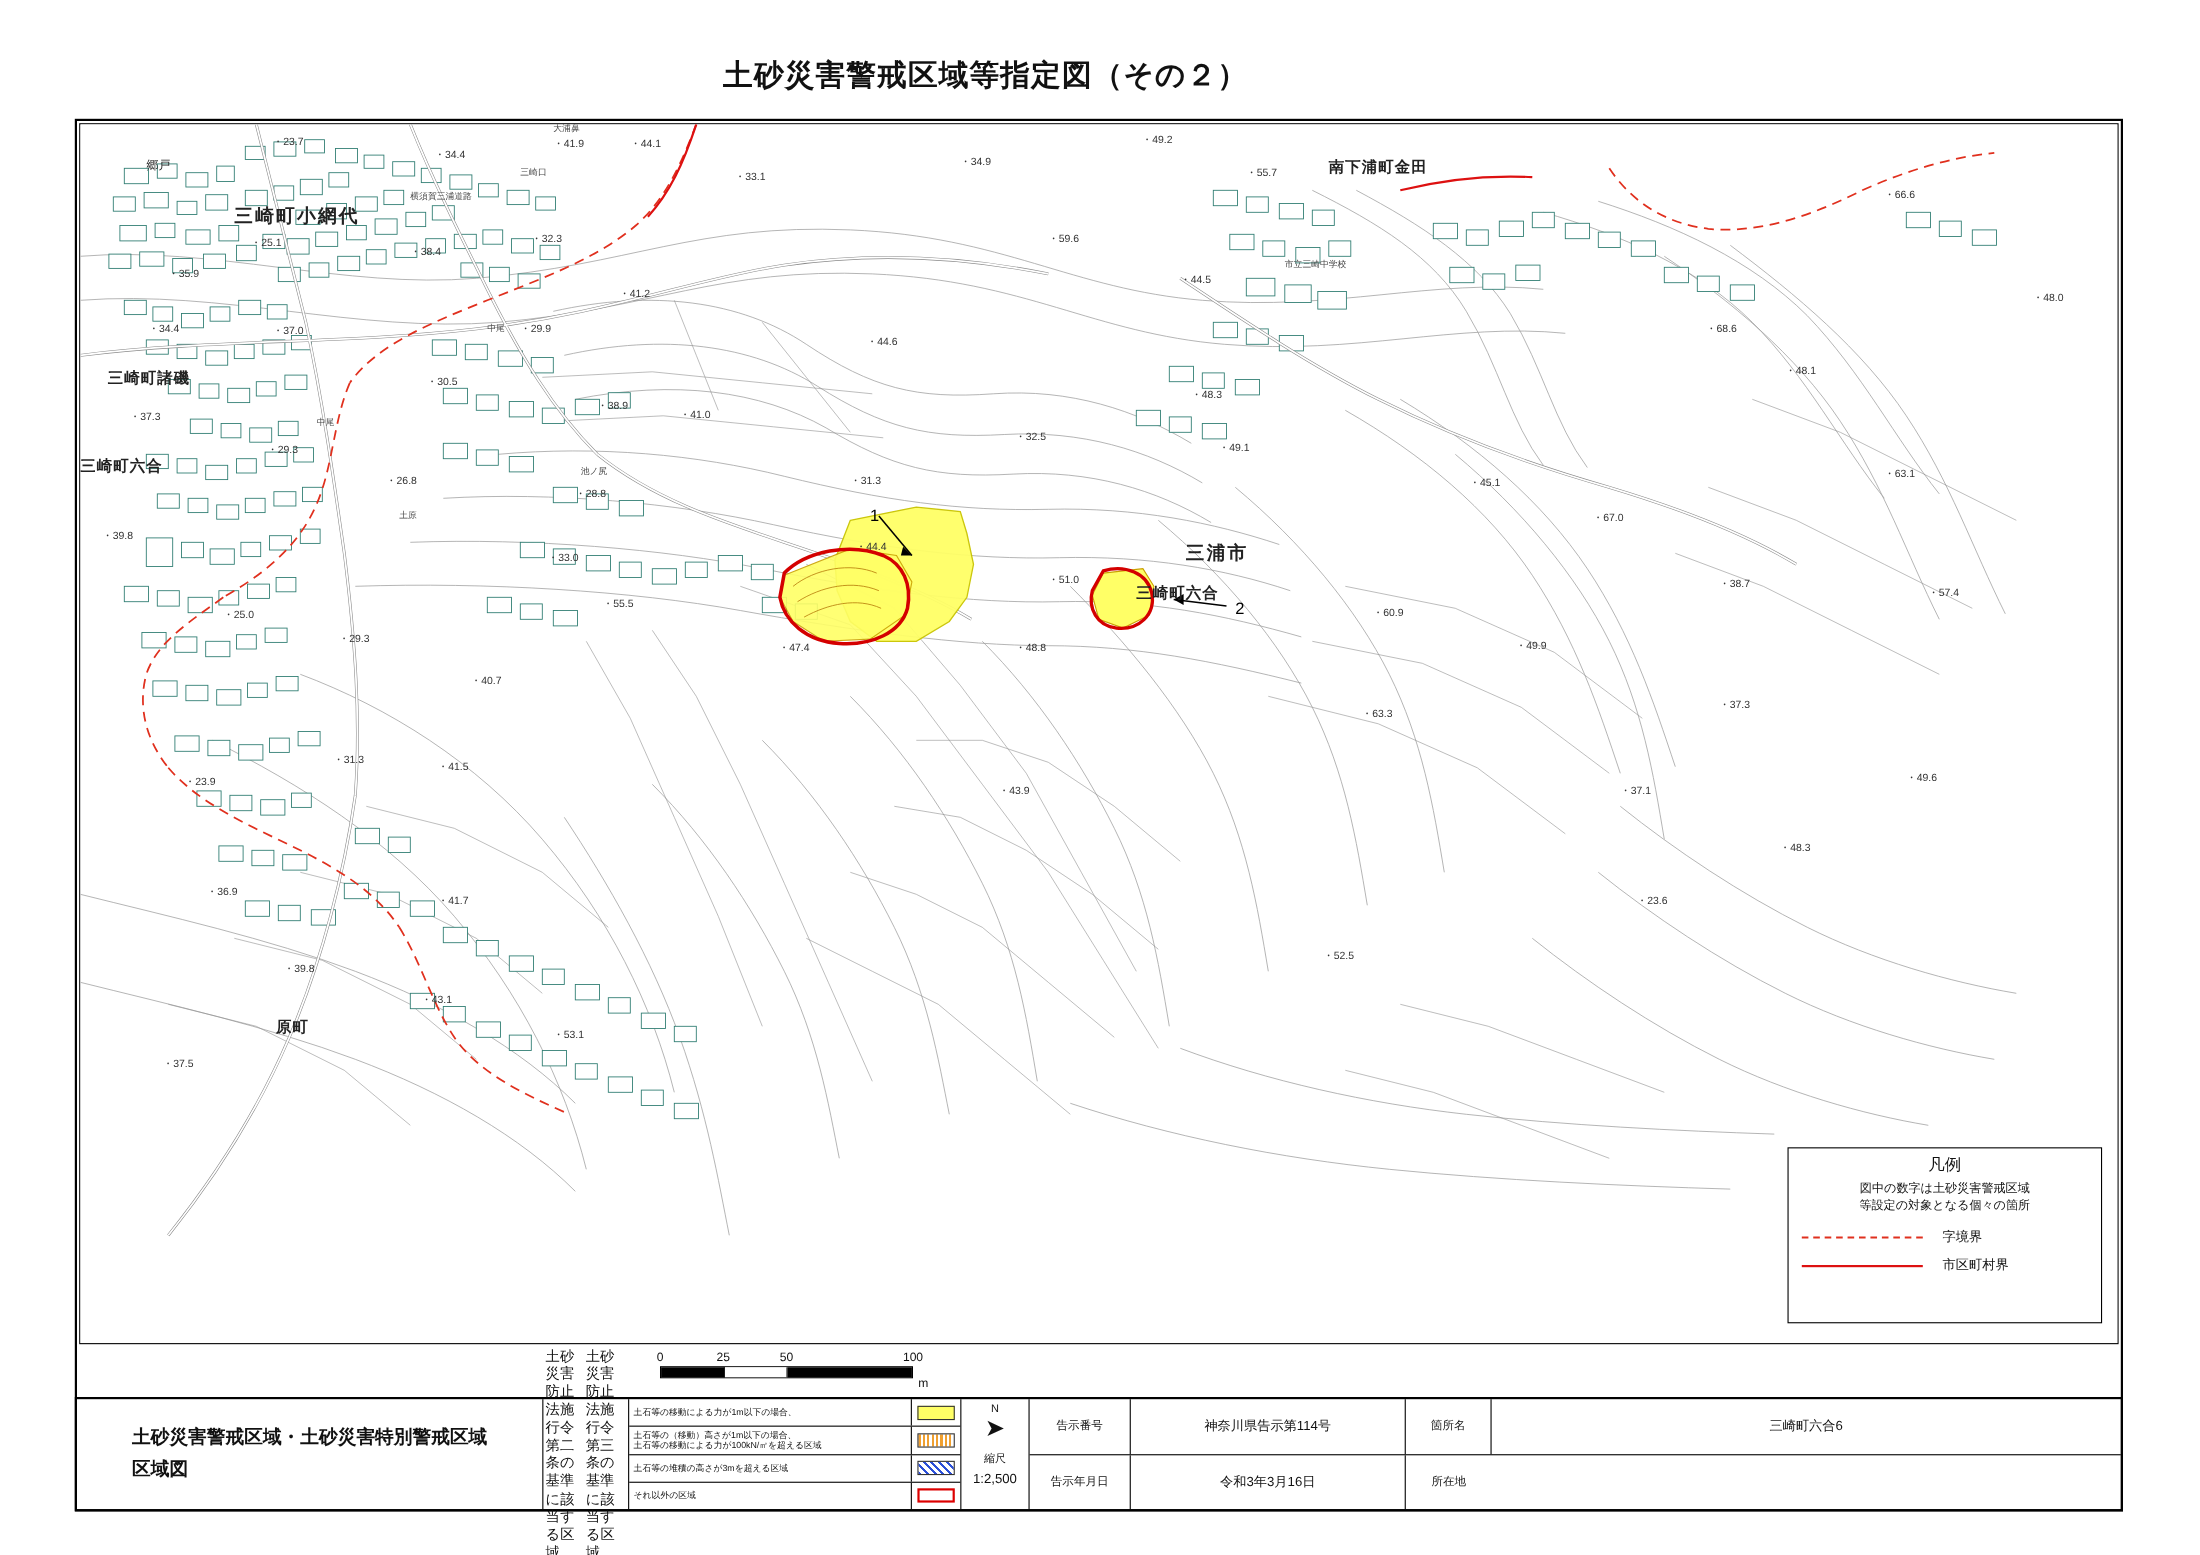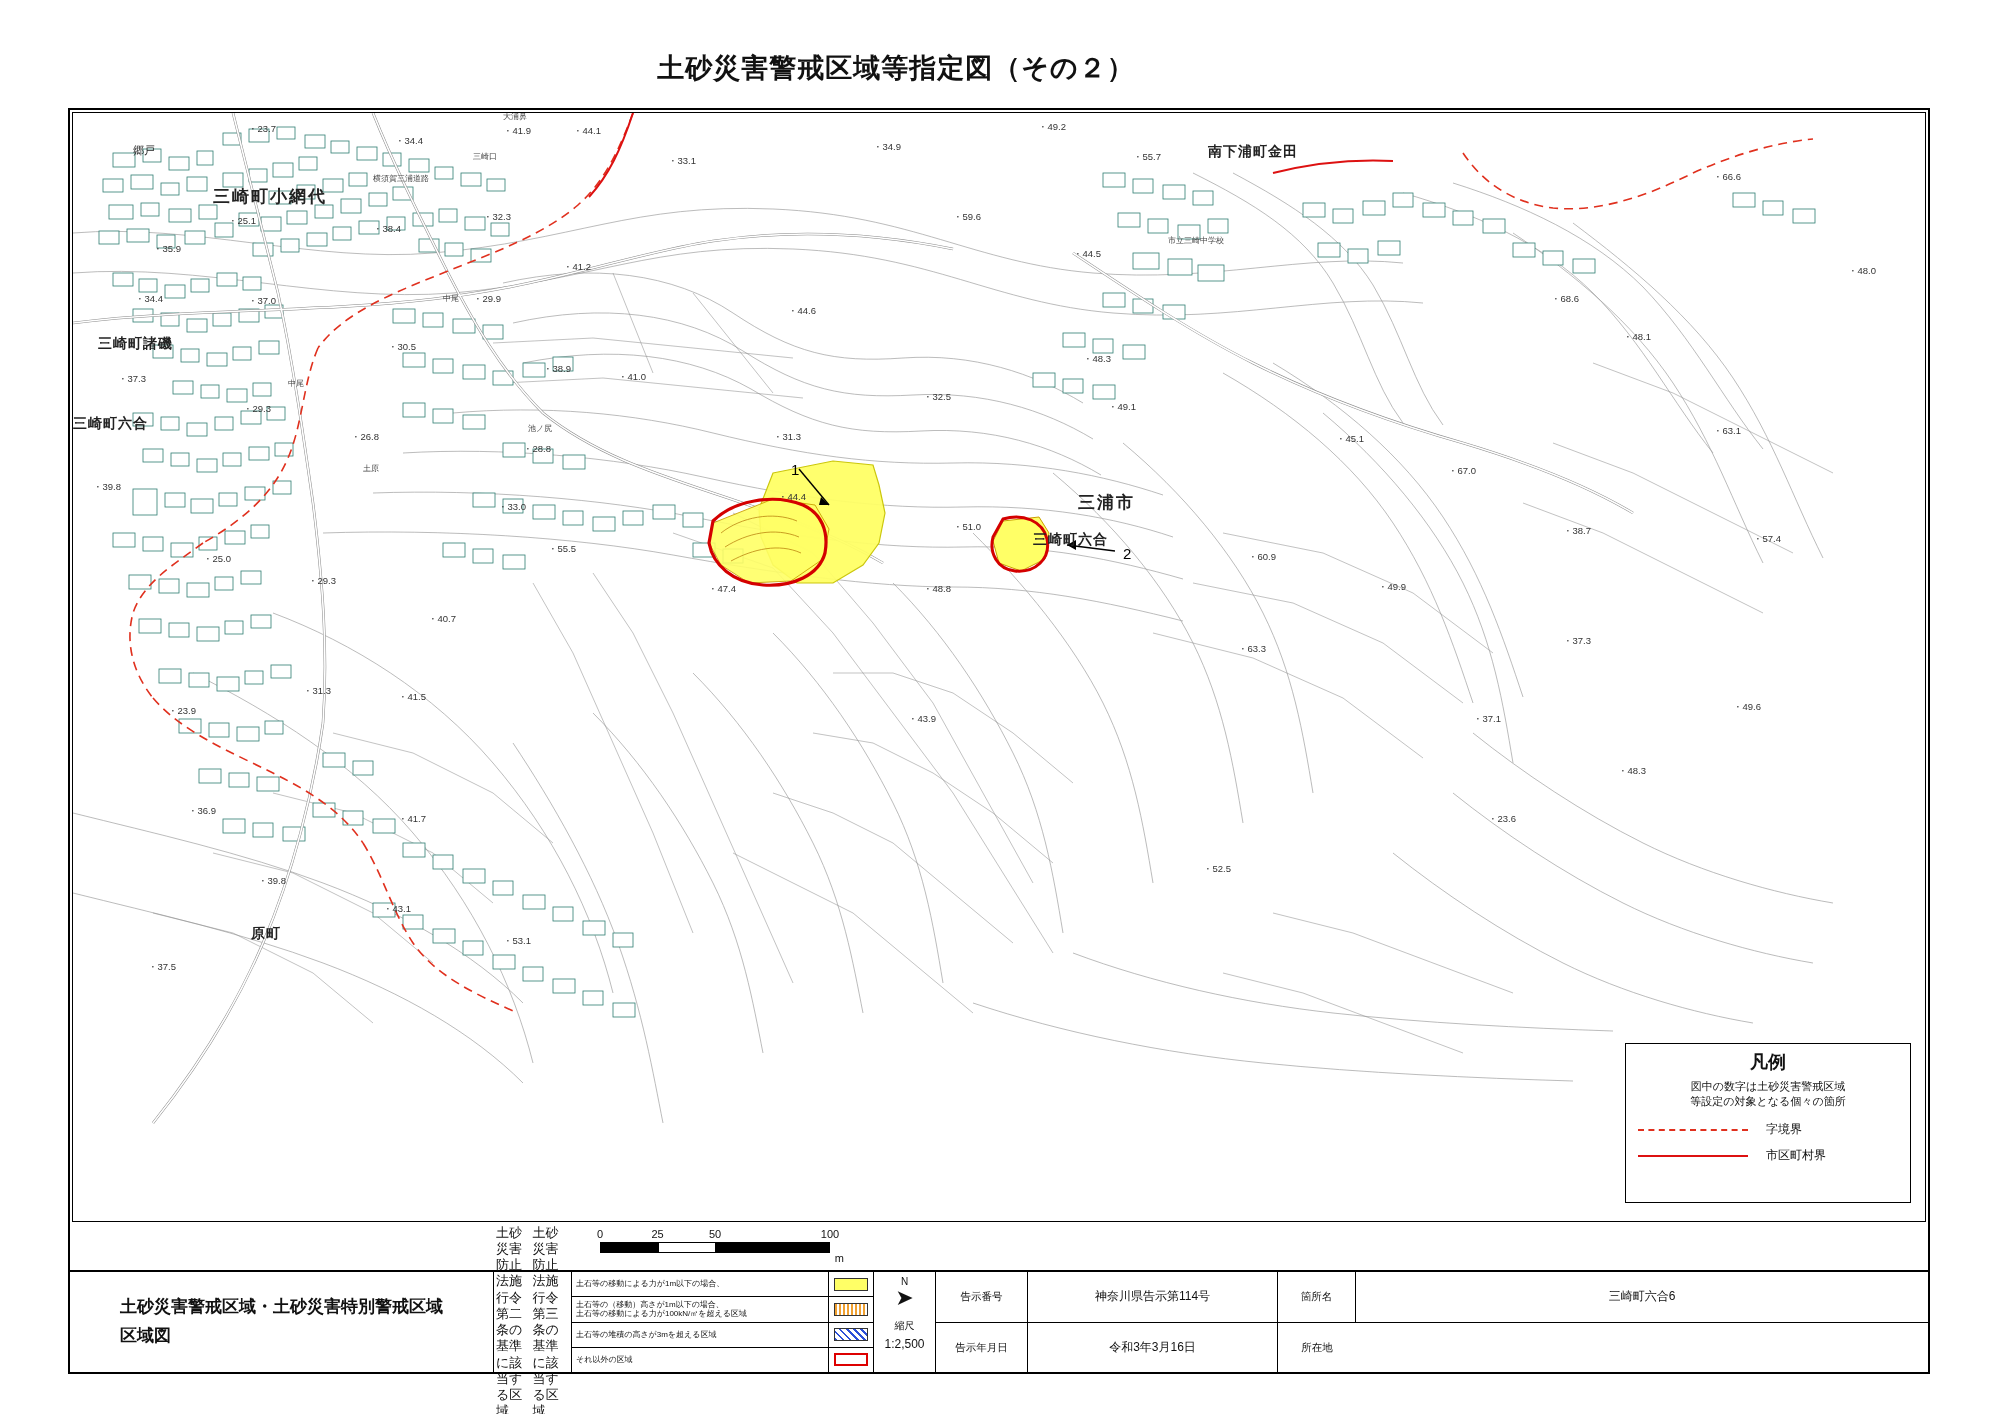--- a/index.html
+++ b/index.html
@@ -11,21 +11,21 @@
   .mapsvg{position:absolute;left:0;top:0;}
   
   .lbl{position:absolute;font-size:11px;color:#222;white-space:nowrap;}
   .lbl.big{font-size:17px;font-weight:bold;letter-spacing:2px;}
   .lbl.mid{font-size:14px;font-weight:bold;letter-spacing:1px;}
   .lbl.elev{font-size:9.5px;color:#333;}
   .lbl.tiny{font-size:8px;color:#444;}
   .numlbl{position:absolute;font-size:15px;color:#000;}
   
   .legendbox{position:absolute;right:14px;bottom:18px;width:286px;height:160px;border:1px solid #000;background:#fff;box-sizing:border-box;padding:6px 8px;}
-  .legendbox .lg-title{text-align:center;font-size:18px;font-weight:bold;margin-bottom:5px;}
+  .legendbox .lg-title{text-align:center;font-size:15px;font-weight:normal;margin-bottom:5px;}
   .legendbox .lg-note{font-size:11px;line-height:1.35;text-align:center;margin-bottom:8px;}
   .lg-row{display:flex;align-items:center;height:26px;}
   .lg-key{width:118px;display:flex;align-items:center;justify-content:center;}
   .lg-txt{font-size:12px;padding-left:14px;}
   .dashline{width:110px;border-top:2px dashed #e0301e;}
   .solidline{width:110px;border-top:2px solid #d11;}
   
   .scalewrap{position:absolute;left:600px;top:1228px;width:230px;}
   .scale-nums{position:relative;height:14px;font-size:11px;}
   .scale-nums span{position:absolute;transform:translateX(-50%);}

